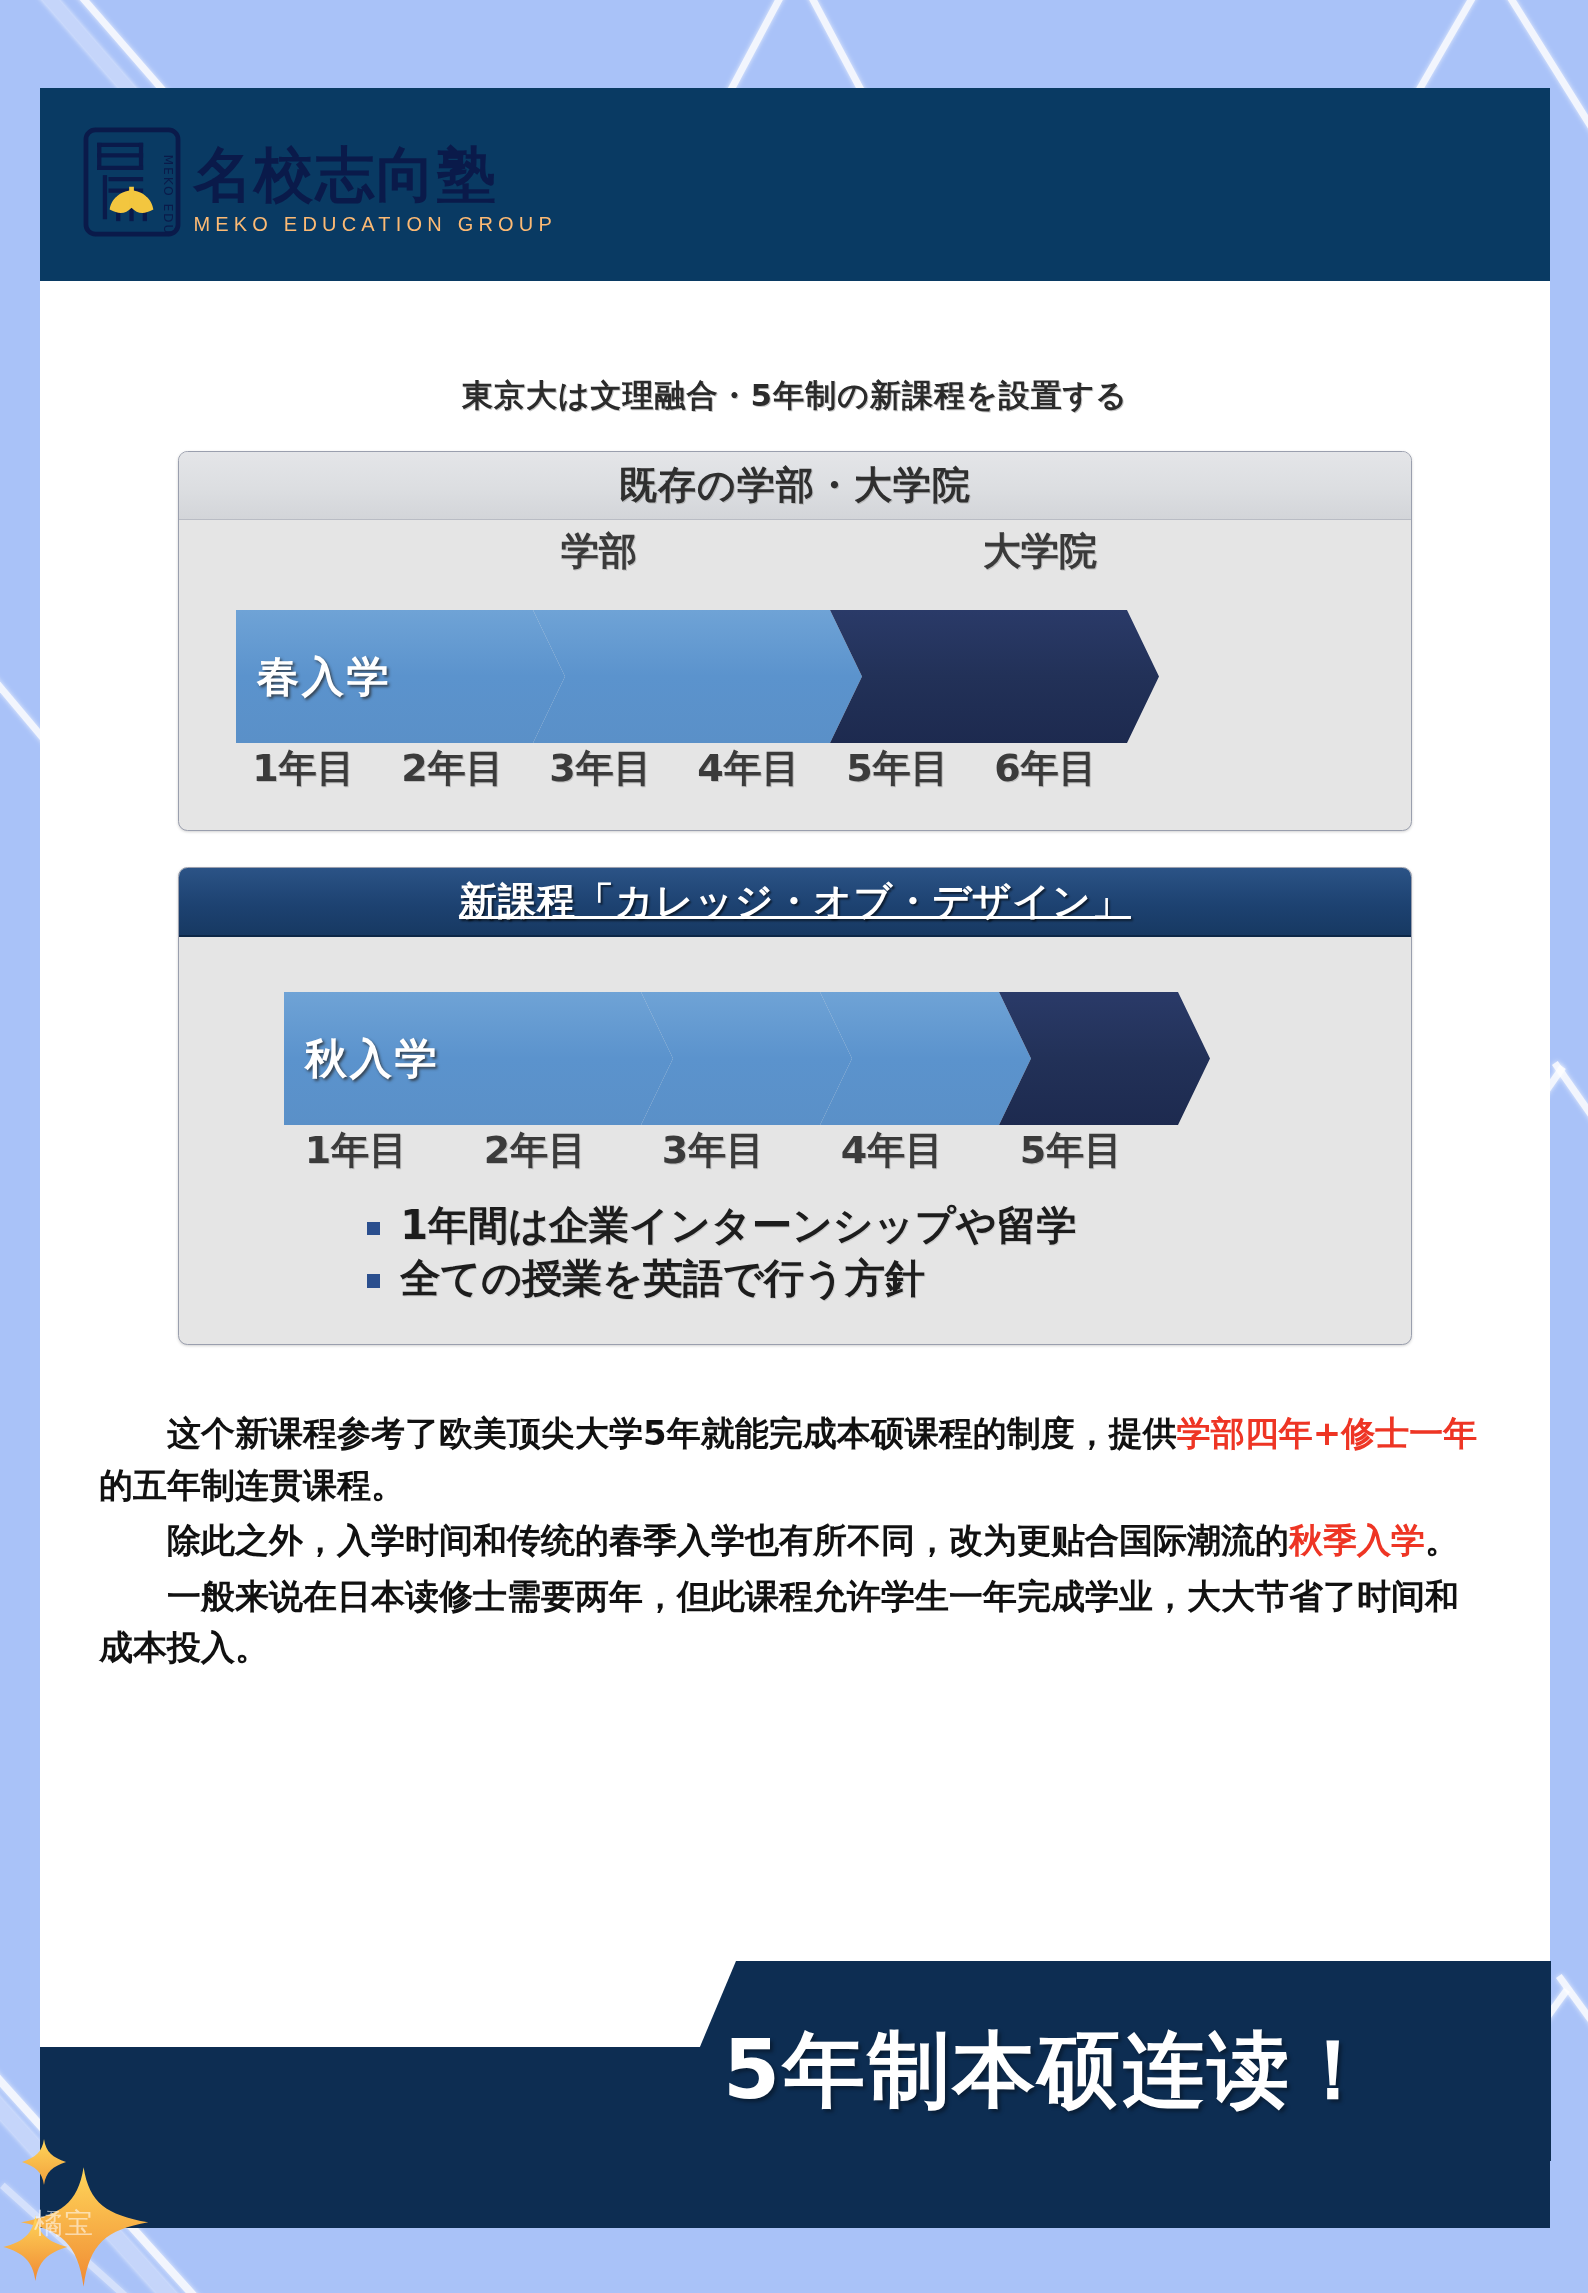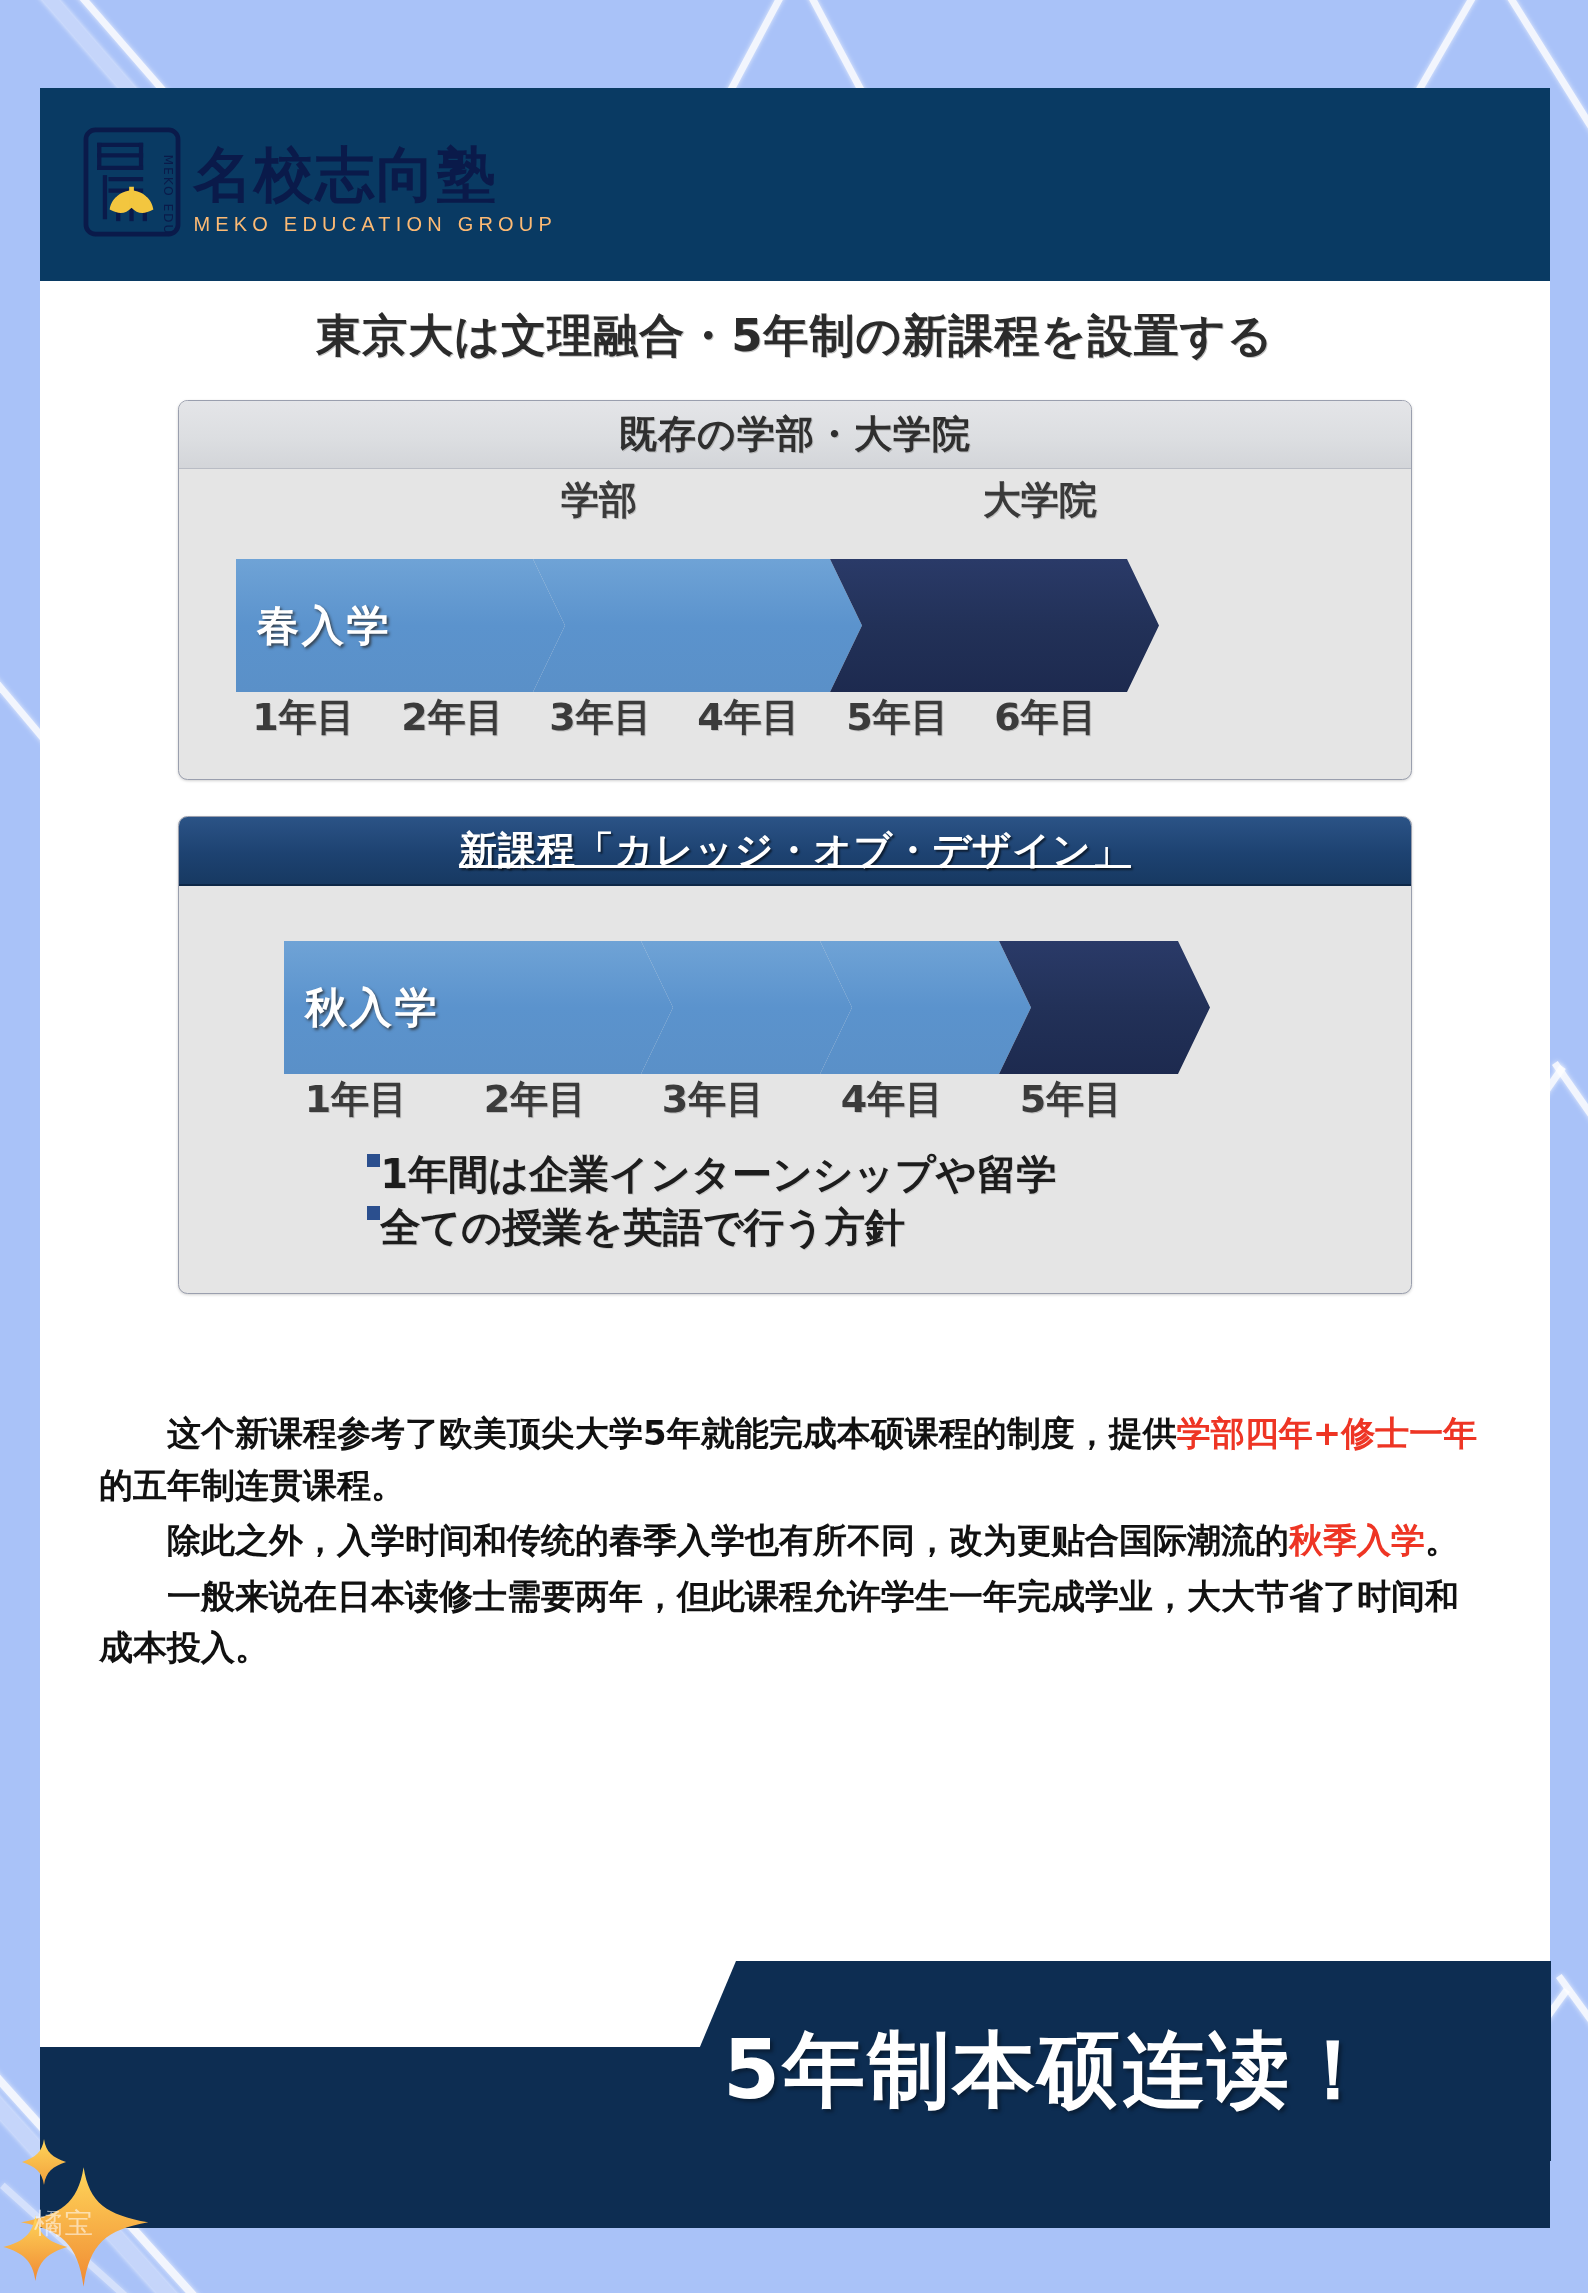--- a/index.html
+++ b/index.html
@@ -37,23 +37,23 @@
     font-family:"DejaVu Sans","Liberation Sans",sans-serif;
   }
   #brand-en{
     font-size:20px;line-height:1;color:#fdba74;letter-spacing:5.2px;
     margin-top:10.5px;font-weight:400;
   }
 
   
   #info{position:absolute;left:40px;top:281px;width:1510px;}
   #info-title{
-    text-align:center;font-size:45px;font-weight:700;color:#2b2b2b;
-    font-family:"DejaVu Sans","Liberation Sans",sans-serif;
-    padding-top:25px;letter-spacing:1px;
+    text-align:center;font-size:31px;font-weight:700;color:#2b2b2b;
+    font-family:"DejaVu Sans","Liberation Sans",sans-serif;
+    padding-top:94px;letter-spacing:1px;
     text-shadow:1px 1px 0 rgba(150,150,150,.55);
   }
 
   .panel{
     position:relative;margin:0 auto;width:1232px;
     border:1.9px solid #9a9fae;border-radius:9.5px;background:#e5e5e5;
     box-shadow:0 1px 2.9px rgba(0,0,0,.18);
     overflow:hidden;
   }
   #panel1{margin-top:34px;height:378px;}
@@ -105,21 +105,21 @@
   .years{position:relative;height:59px;}
   .yr{
     position:absolute;top:0;text-align:center;
     font-size:38px;font-weight:700;color:#3b3b3b;
     font-family:"DejaVu Sans","Liberation Sans",sans-serif;
     text-shadow:1px 1px 0 rgba(170,170,170,.65);
   }
 
   .bullets{margin-top:15px;padding-left:188px;}
   .bullet{
-    display:flex;align-items:flex-start;gap:0;
+    display:flex;align-items:center;gap:20px;
     font-size:40px;font-weight:700;color:#1d1d1d;
     font-family:"DejaVu Sans","Liberation Sans",sans-serif;
     line-height:1.32;
     text-shadow:1px 1px 0 rgba(170,170,170,.45);
   }
   .bdot{width:13.3px;height:13.3px;background:#2b4f8e;flex:none;margin-top:5.7px;}
 
   
   #copy{
     position:absolute;left:99px;top:1408px;width:1389px;

